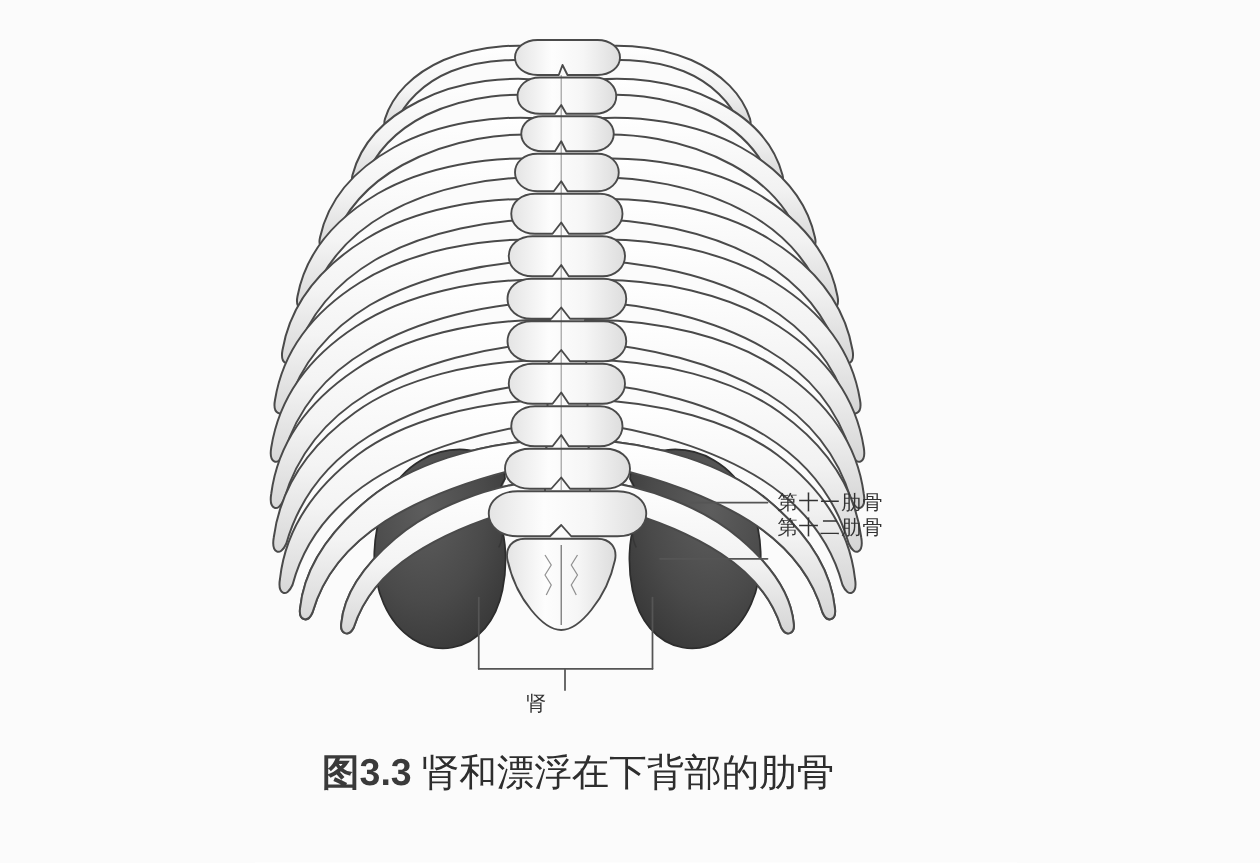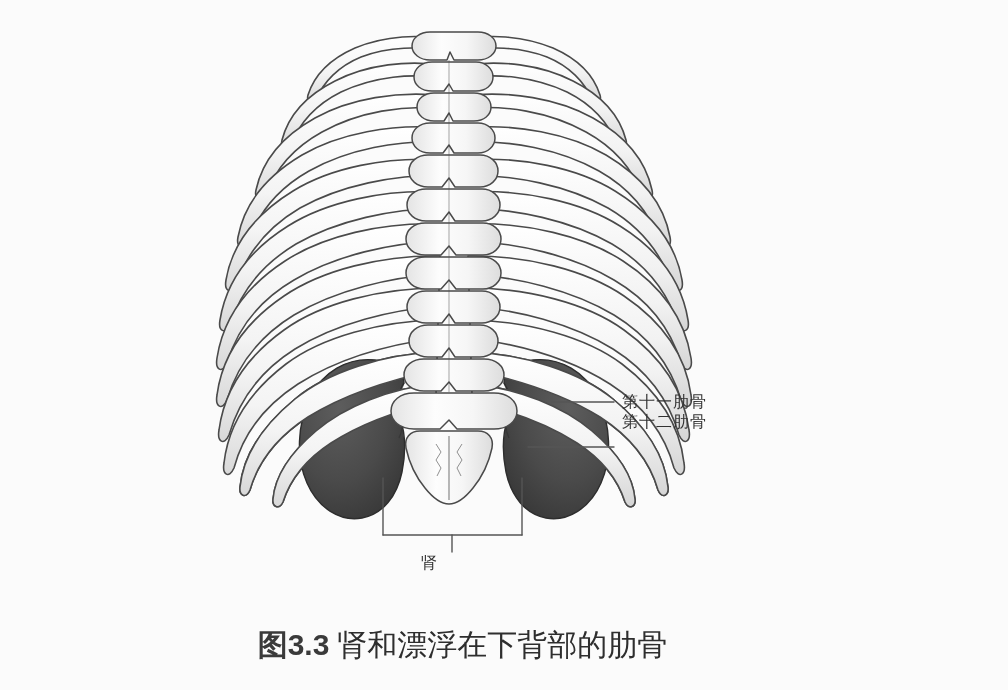--- a/index.html
+++ b/index.html
@@ -30,21 +30,20 @@
     height: 690px;
     display: block;
   }
   .caption-bar {
     position: absolute;
     left: 0;
     top: 598px;
     width: 925px;
     text-align: center;
     white-space: nowrap;
-    margin-top: 27px;
   }
   .caption-prefix {
     font-weight: bold;
     font-size: 30px;
     color: #3a3a3a;
     letter-spacing: 0px;
   }
   .caption-text {
     font-weight: normal;
     font-size: 30px;

